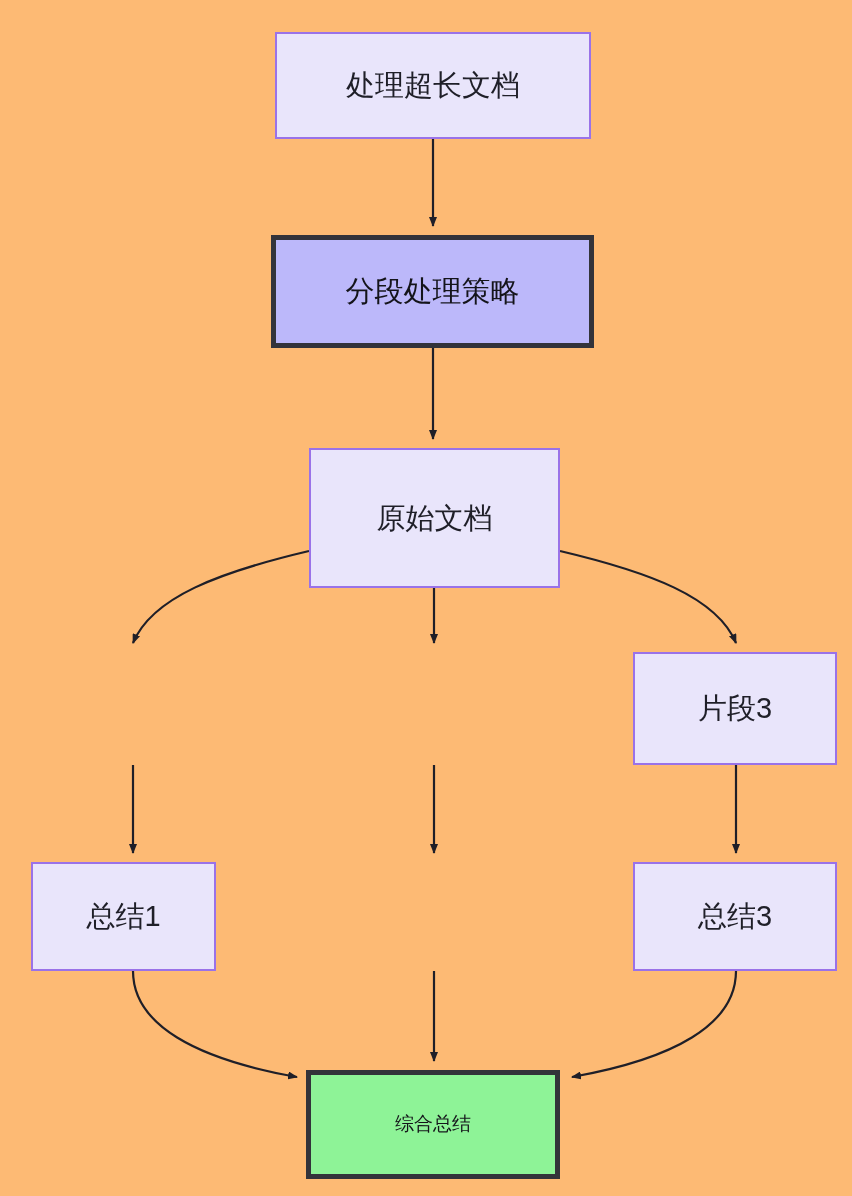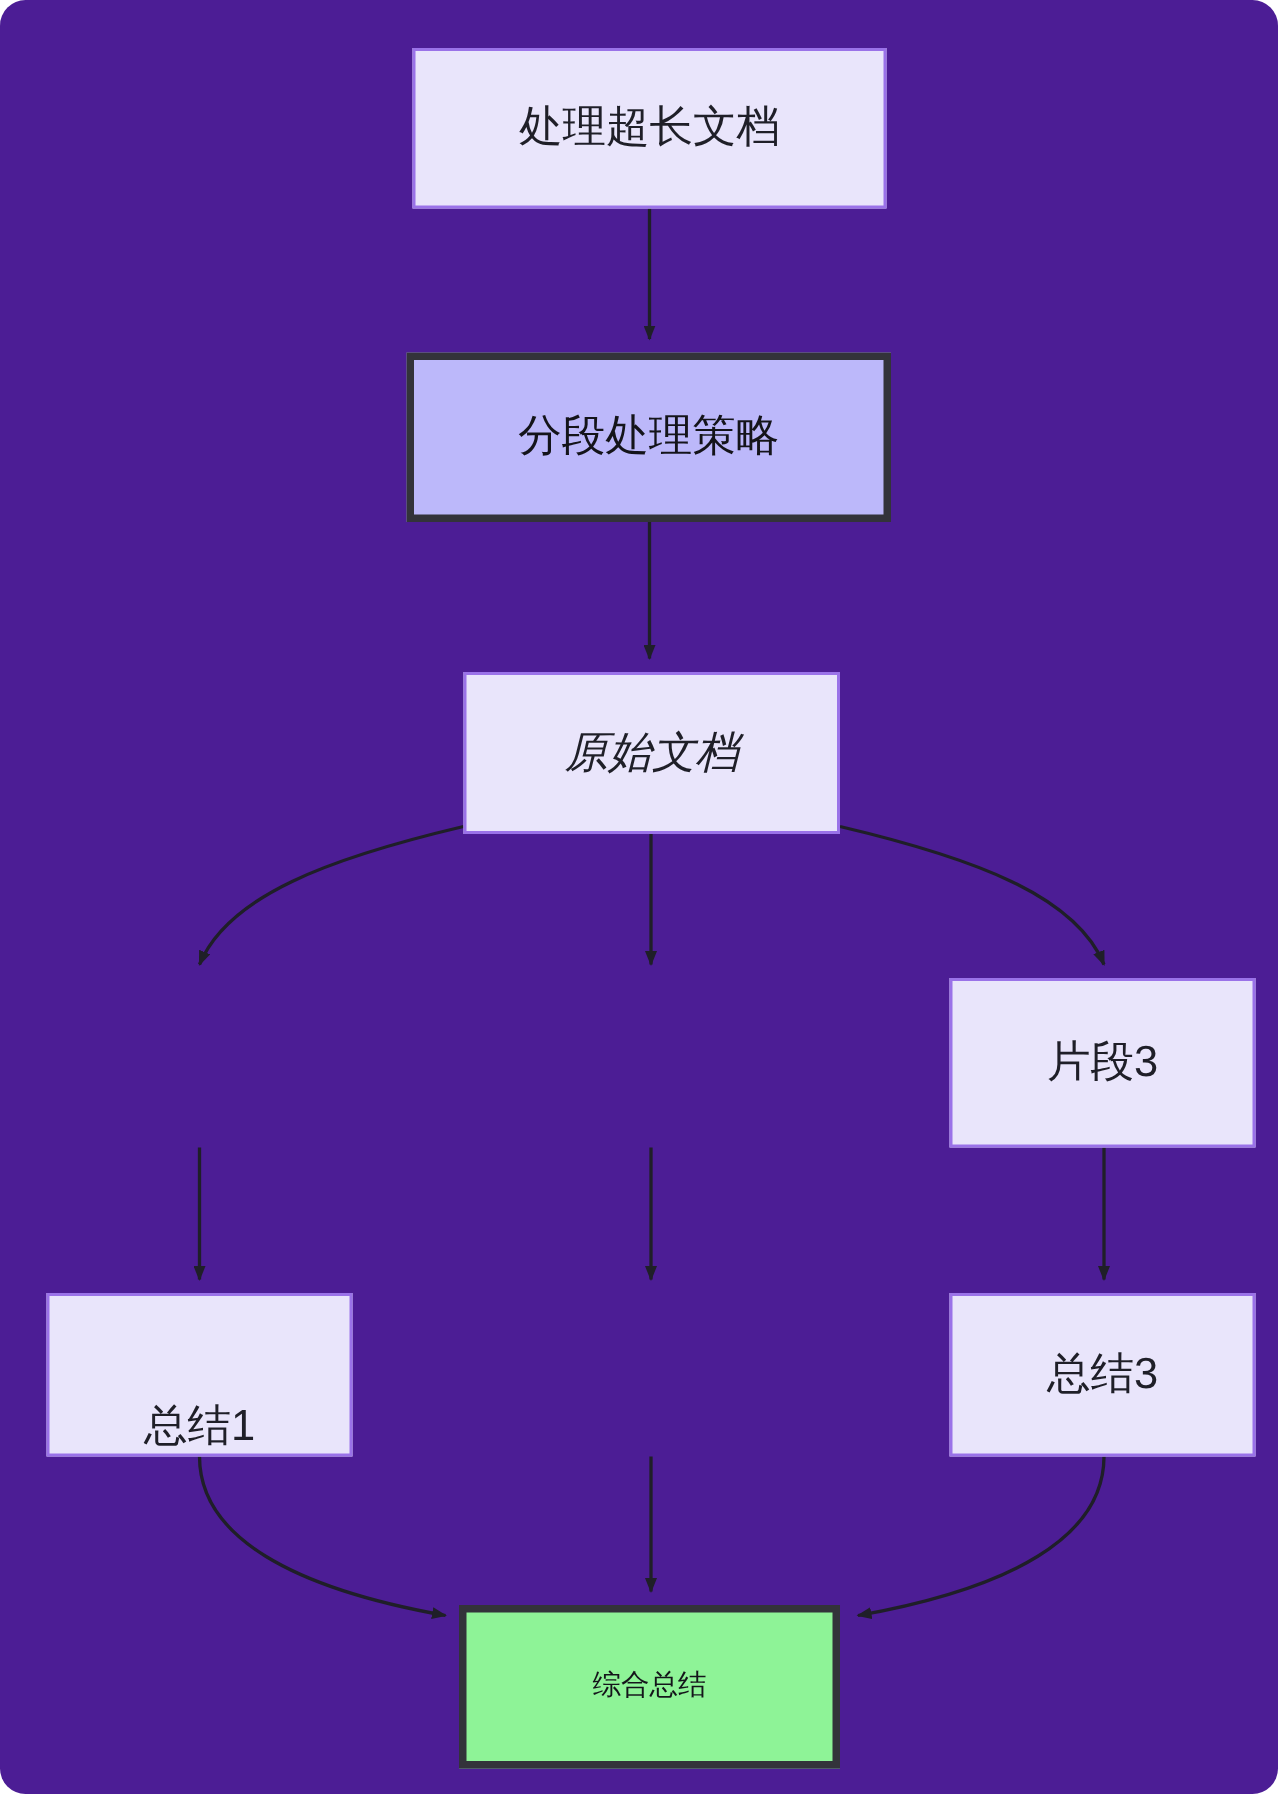--- a/index.html
+++ b/index.html
@@ -8,23 +8,22 @@
     padding: 0;
     background: #ffffff;
   }
   body {
     font-family: "Liberation Sans", "DejaVu Sans", sans-serif;
   }
   #diagram-canvas {
     position: relative;
     width: 852px;
     height: 1196px;
-    background: #4c1d95;
+    background: #fdba74;
     overflow: hidden;
-    border-radius: 17px;
   }
   #edge-layer {
     position: absolute;
     top: 0;
     left: 0;
     width: 852px;
     height: 1196px;
     pointer-events: none;
   }
   .node {
@@ -58,25 +57,25 @@
   
   .node--success {
     background: #8ef397;
     border: 5px solid #33333a;
     color: #14141a;
     font-size: 19px;
   }
   
   #node-root        { left: 275px; top: 32px;   width: 316px; height: 107px; }
   #node-strategy    { left: 271px; top: 235px;  width: 323px; height: 113px; }
-  #node-source      { left: 309px; top: 448px;  width: 251px; height: 108px; font-style: italic; }
+  #node-source      { left: 309px; top: 448px;  width: 251px; height: 140px; }
   #node-chunk-1     { left: 31px;  top: 652px;  width: 204px; height: 113px; }
   #node-chunk-2     { left: 332px; top: 652px;  width: 204px; height: 113px; }
   #node-chunk-3     { left: 633px; top: 652px;  width: 204px; height: 113px; }
-  #node-summary-1   { left: 31px;  top: 862px;  width: 204px; height: 109px; align-items: flex-end; }
+  #node-summary-1   { left: 31px;  top: 862px;  width: 185px; height: 109px; }
   #node-summary-2   { left: 332px; top: 862px;  width: 204px; height: 109px; }
   #node-summary-3   { left: 633px; top: 862px;  width: 204px; height: 109px; }
   #node-final       { left: 306px; top: 1070px; width: 254px; height: 109px; }
 </style>
 </head>
 <body>
 
 <div id="diagram-canvas">
 
   <svg id="edge-layer" viewBox="0 0 852 1196" width="852" height="1196" xmlns="http://www.w3.org/2000/svg">

